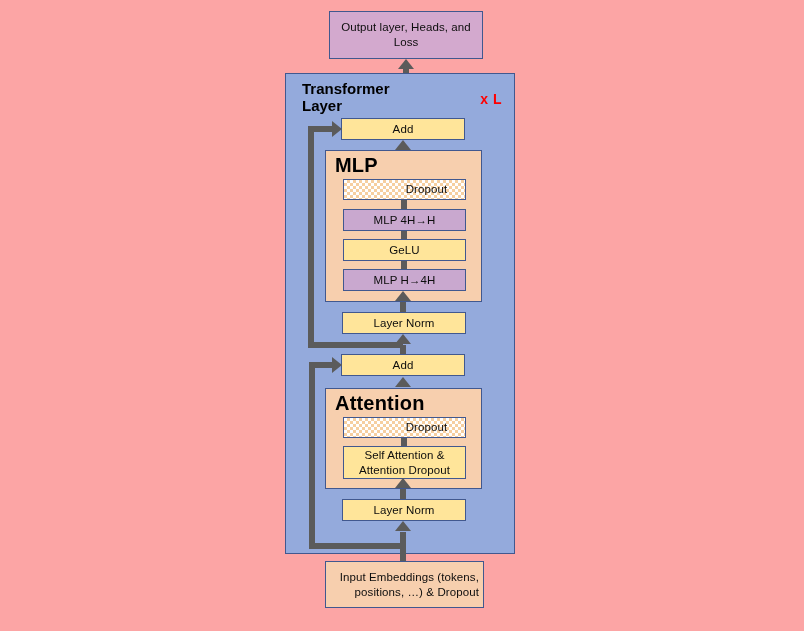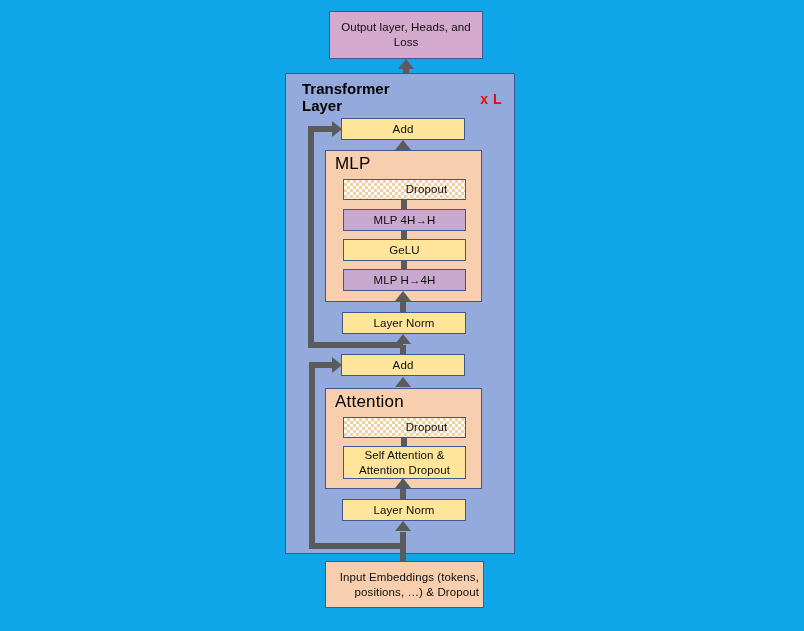--- a/index.html
+++ b/index.html
@@ -4,21 +4,21 @@
 <style>
   html, body {
     margin: 0;
     padding: 0;
     background: #ffffff;
   }
   #canvas {
     position: relative;
     width: 804px;
     height: 631px;
-    background: #0ea5e9;
+    background: #fca5a5;
     font-family: "Liberation Sans", sans-serif;
     overflow: hidden;
   }
 
   
   .node {
     position: absolute;
     box-sizing: border-box;
     border: 1.5px solid #41588f;
     display: flex;
@@ -48,23 +48,23 @@
   }
 
   
   .group {
     position: absolute;
     box-sizing: border-box;
     border: 1.5px solid #41588f;
   }
   .group-label {
     position: absolute;
-    font-weight: normal;
+    font-weight: bold;
     color: #000000;
-    font-size: 17px;
+    font-size: 20px;
     letter-spacing: .2px;
   }
 
   
   #transformer-layer {
     position: absolute;
     left: 285px;
     top: 73px;
     width: 230px;
     height: 481px;

